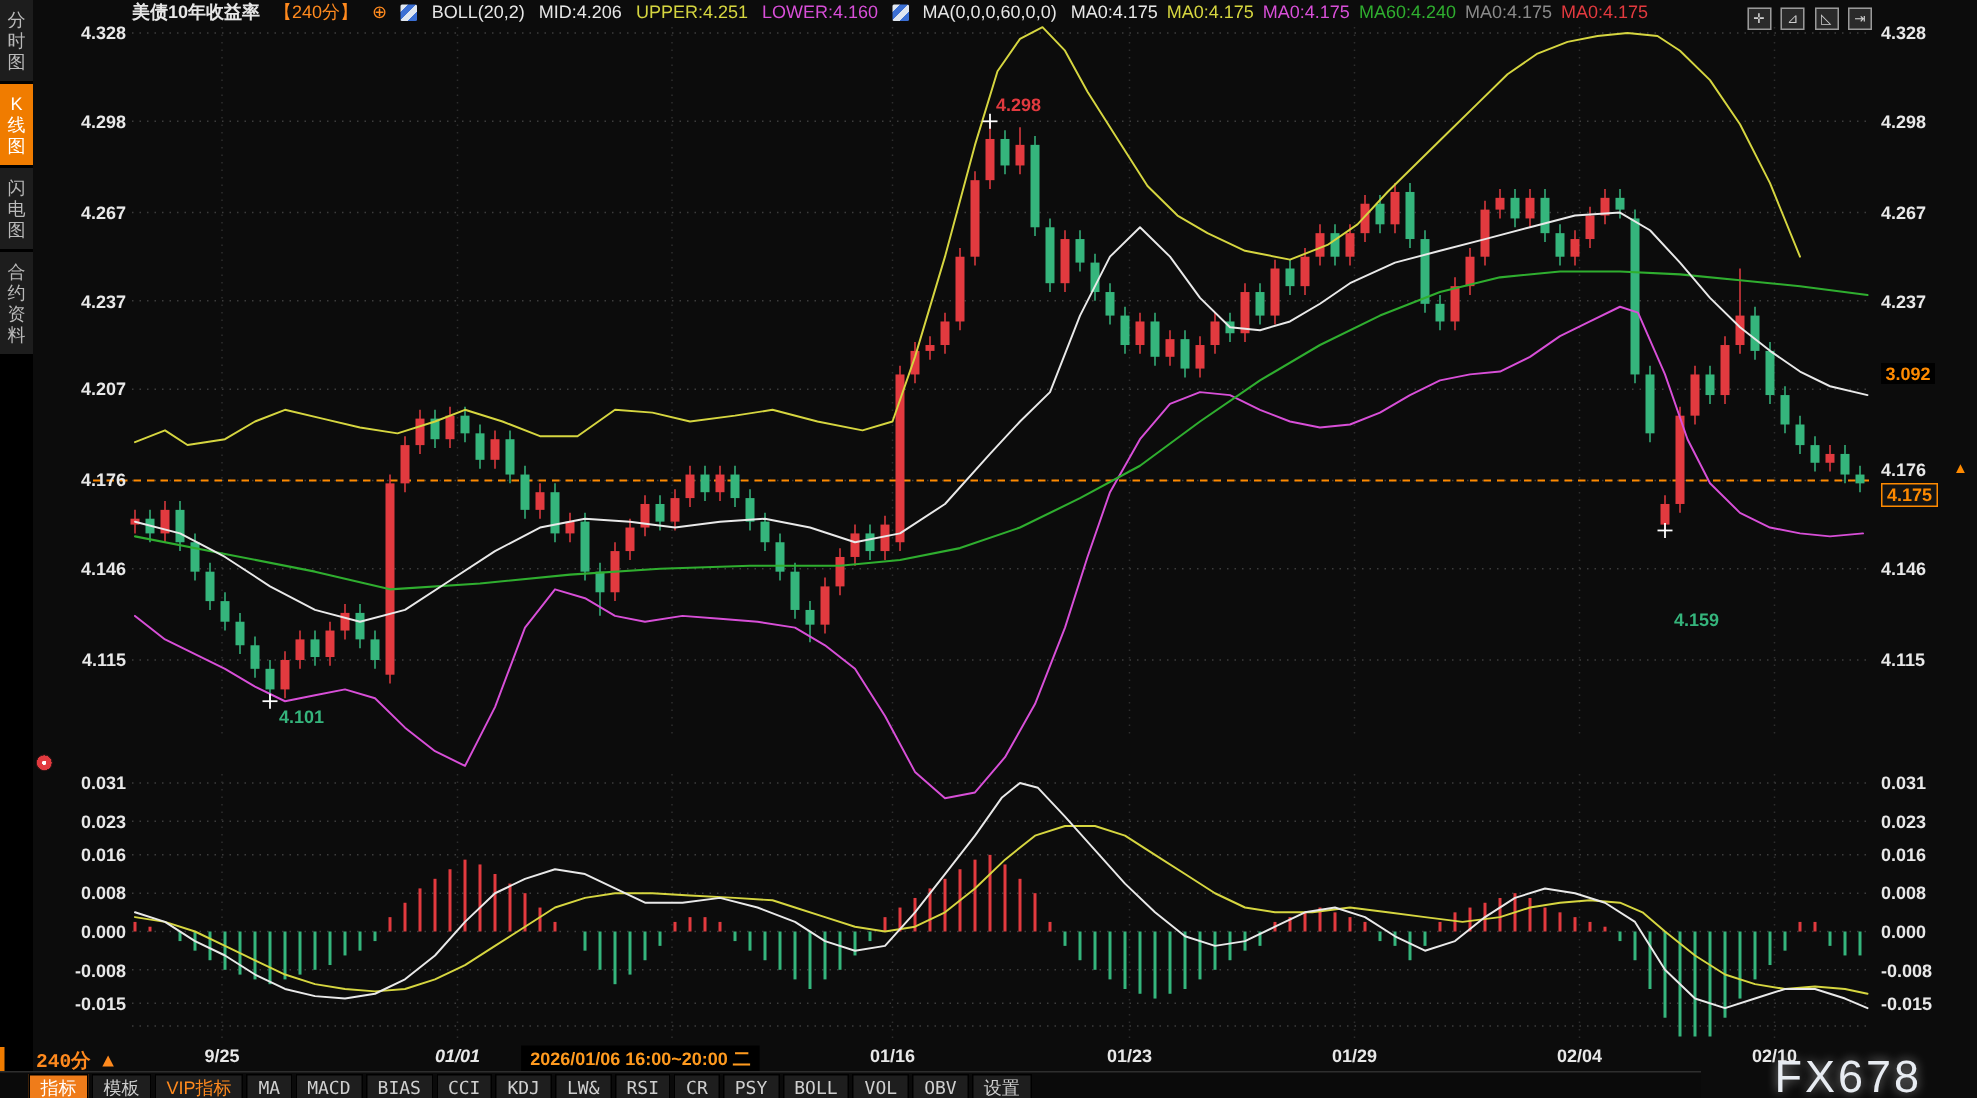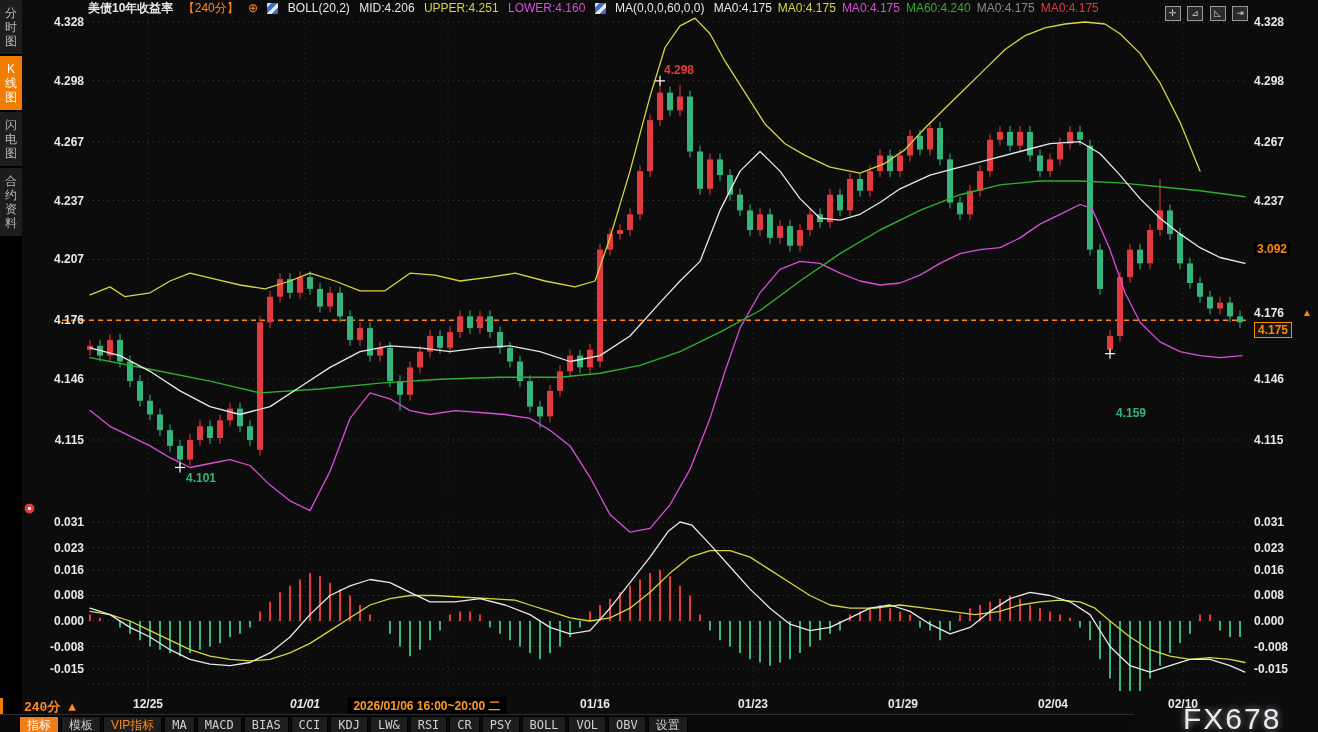--- a/index.html
+++ b/index.html
@@ -530,21 +530,21 @@
       <div class="tick l" style="top: 588.452px;">0.008</div>
       <div class="tick r" style="top: 588.452px;">0.008</div>
       <div class="tick l" style="top: 614px;">0.000</div>
       <div class="tick r" style="top: 614px;">0.000</div>
       <div class="tick l" style="top: 639.548px;">-0.008</div>
       <div class="tick r" style="top: 639.548px;">-0.008</div>
       <div class="tick l" style="top: 661.903px;">-0.015</div>
       <div class="tick r" style="top: 661.903px;">-0.015</div>
     </div>
 <div id="dates">
-      <div class="date-lab" style="left: 148px;">12/25</div>
+      <div class="date-lab" style="left: 148px;">9/25</div>
       <div class="date-lab" style="left: 305px; font-style: italic;">01/01</div>
       <div class="date-lab hl" style="left: 427px;">2026/01/06 16:00~20:00 二</div>
       <div class="date-lab" style="left: 595px;">01/16</div>
       <div class="date-lab" style="left: 753px;">01/23</div>
       <div class="date-lab" style="left: 903px;">01/29</div>
       <div class="date-lab" style="left: 1053px;">02/04</div>
       <div class="date-lab" style="left: 1183px;">02/10</div>
     </div>
 <div id="period-lab">240分 ▲</div>
 <div id="corner-bar"></div>

